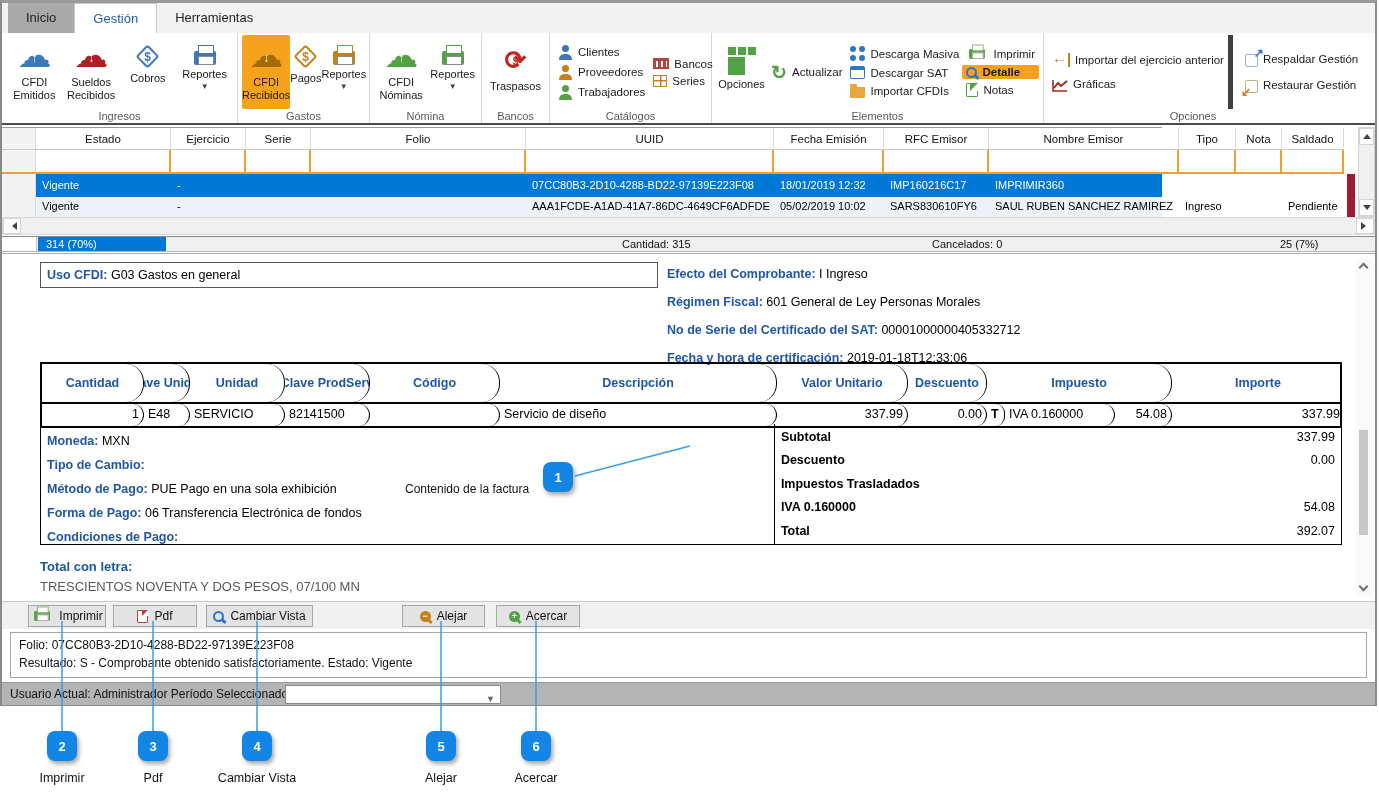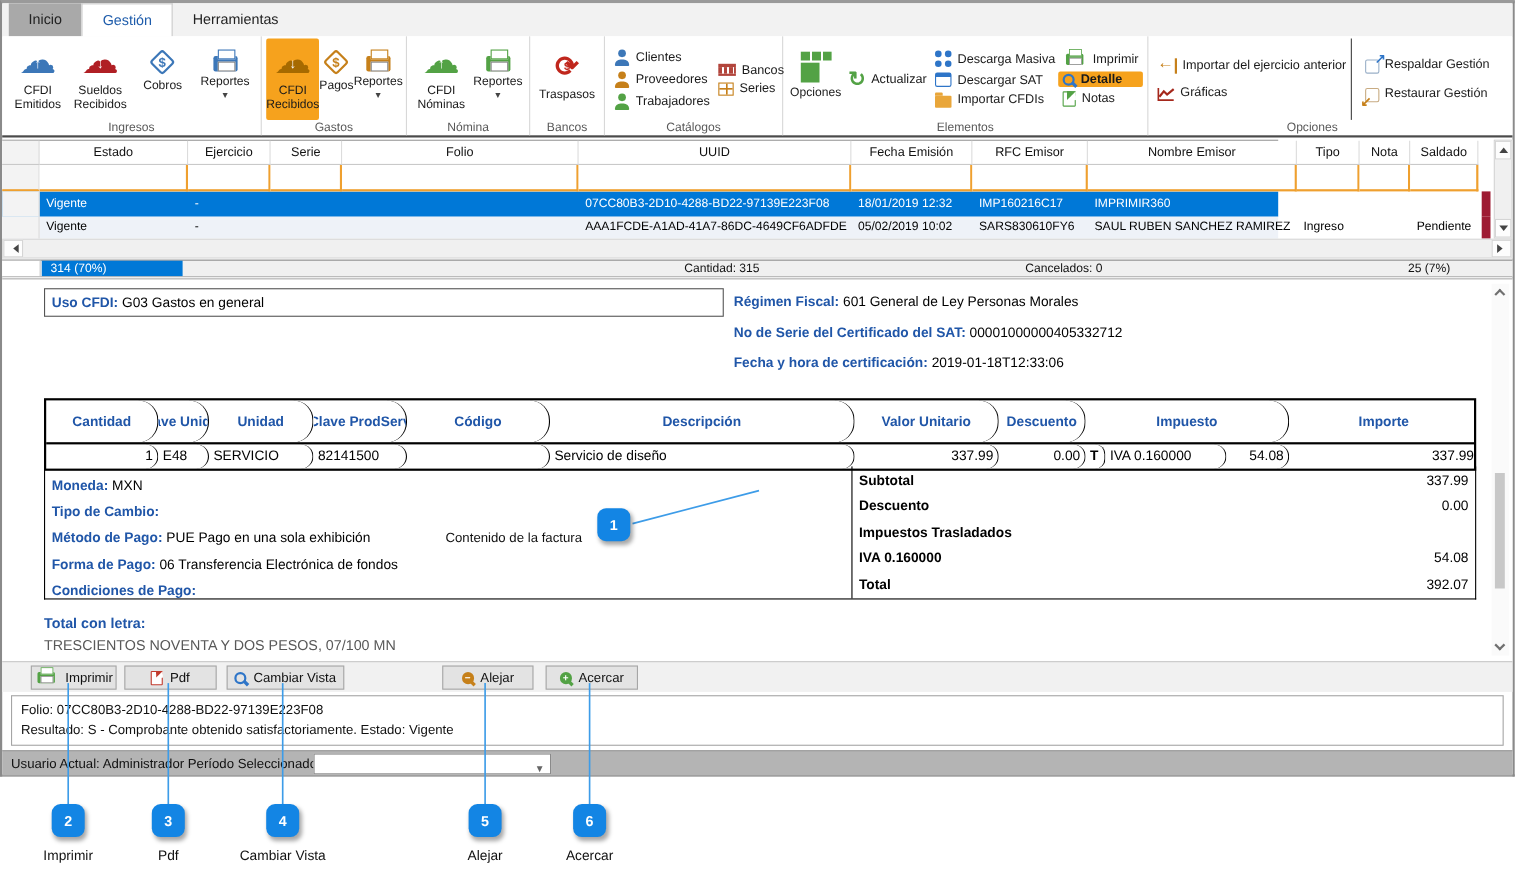--- a/index.html
+++ b/index.html
@@ -322,21 +322,21 @@
           </div>
           <div class="ritem">
             <span class="ic noteic"></span>
             <span>Notas</span>
           </div>
         </div>
         <div class="rglabel">Elementos</div>
       </div>
 
       <div class="rgroup" style="width:298px; border-right:none;">
-        <div class="rcol" style="width:212px; border-right:1px solid #404040; gap:8px;">
+        <div class="rcol" style="width:212px; border-right:5px solid #404040; gap:8px;">
           <div class="ritem">
             <span class="ic impprev"></span>
             <span>Importar del ejercicio anterior</span>
           </div>
           <div class="ritem">
             <svg class="chartsvg" width="16" height="13" viewBox="0 0 16 13">
               <path d="M1 1v11h14" stroke="#a5281c" stroke-width="1.6" fill="none"></path>
               <polyline points="2,9 6,4 9,7 15,2" stroke="#a5281c" stroke-width="2" fill="none"></polyline>
             </svg>
             <span>Gráficas</span>
@@ -441,20 +441,21 @@
       <span class="gsum-canc">Cancelados: 0</span>
       <span class="gsum-pct">25 (7%)</span>
     </div>
 
     <div class="detail">
       <div class="usobox">
         <span class="lblue">Uso CFDI:</span>
         <span>G03 Gastos en general</span>
       </div>
       <div class="dfields">
+        <div class="dline"><span class="lblue">Efecto del Comprobante:</span> <span>I Ingreso</span></div>
         <div class="dline"><span class="lblue">Régimen Fiscal:</span> <span>601 General de Ley Personas Morales</span></div>
         <div class="dline"><span class="lblue">No de Serie del Certificado del SAT:</span> <span>00001000000405332712</span></div>
         <div class="dline"><span class="lblue">Fecha y hora de certificación:</span> <span>2019-01-18T12:33:06</span></div>
       </div>
 
       <div class="itable">
         <div class="itr ith">
           <span class="itc w0">Cantidad</span>
           <span class="itc w1">Clave Unidad</span>
           <span class="itc w2">Unidad</span>

